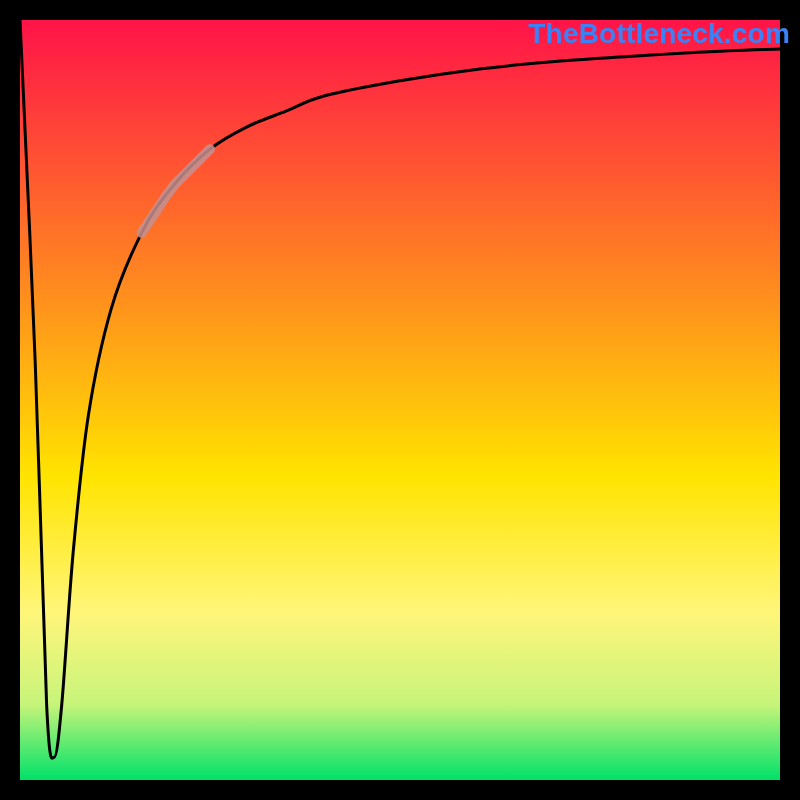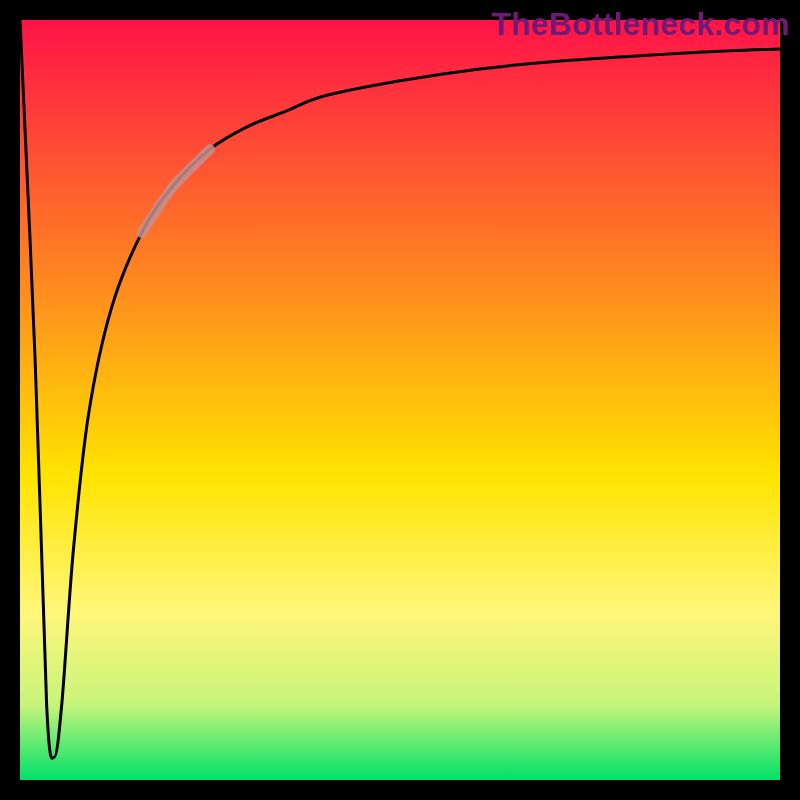--- a/index.html
+++ b/index.html
@@ -10,26 +10,26 @@
     background: #ffffff;
     overflow: hidden;
   }
   .wrap {
     position: relative;
     width: 800px;
     height: 800px;
   }
   .watermark {
     position: absolute;
-    top: 6px;
+    top: 18px;
     right: 10px;
     font-family: Arial, Helvetica, sans-serif;
-    font-size: 32px;
+    font-size: 28px;
     font-weight: 600;
-    color: #701a75;
+    color: #3b82f6;
     letter-spacing: 0.2px;
     z-index: 5;
   }
   svg.chart {
     position: absolute;
     left: 0;
     top: 0;
     width: 800px;
     height: 800px;
   }

